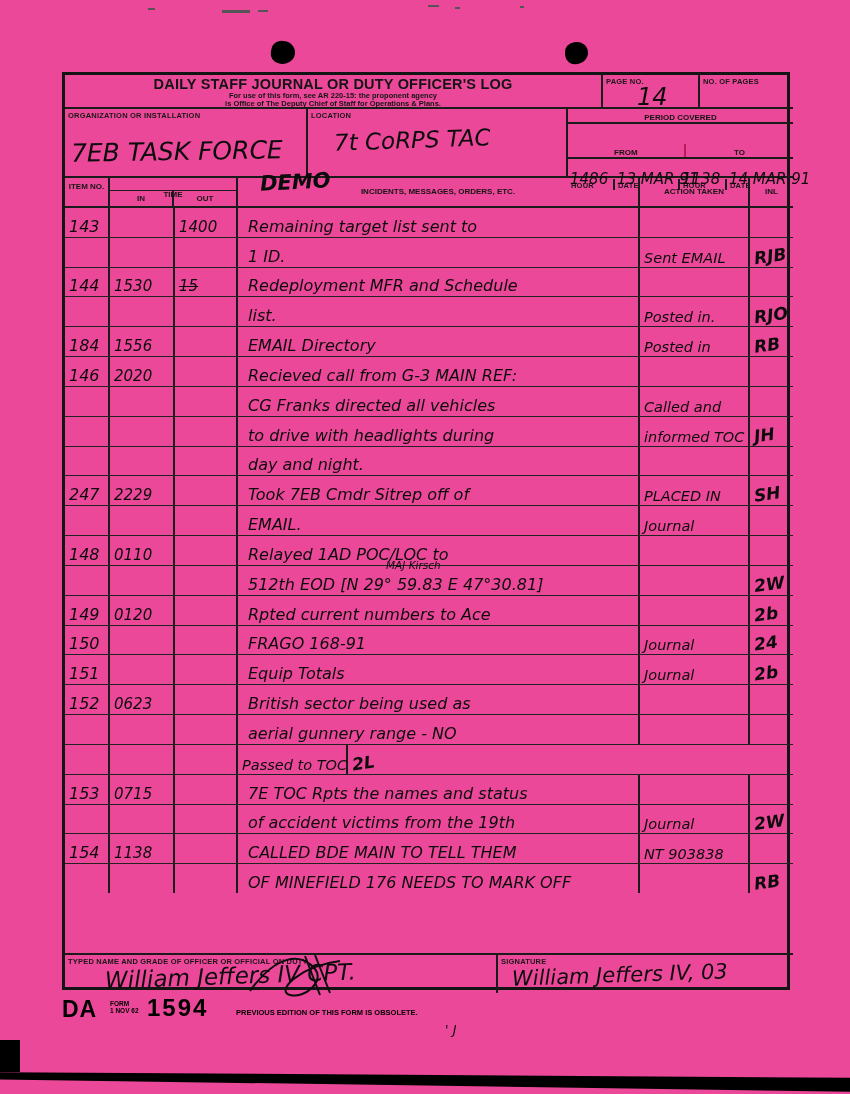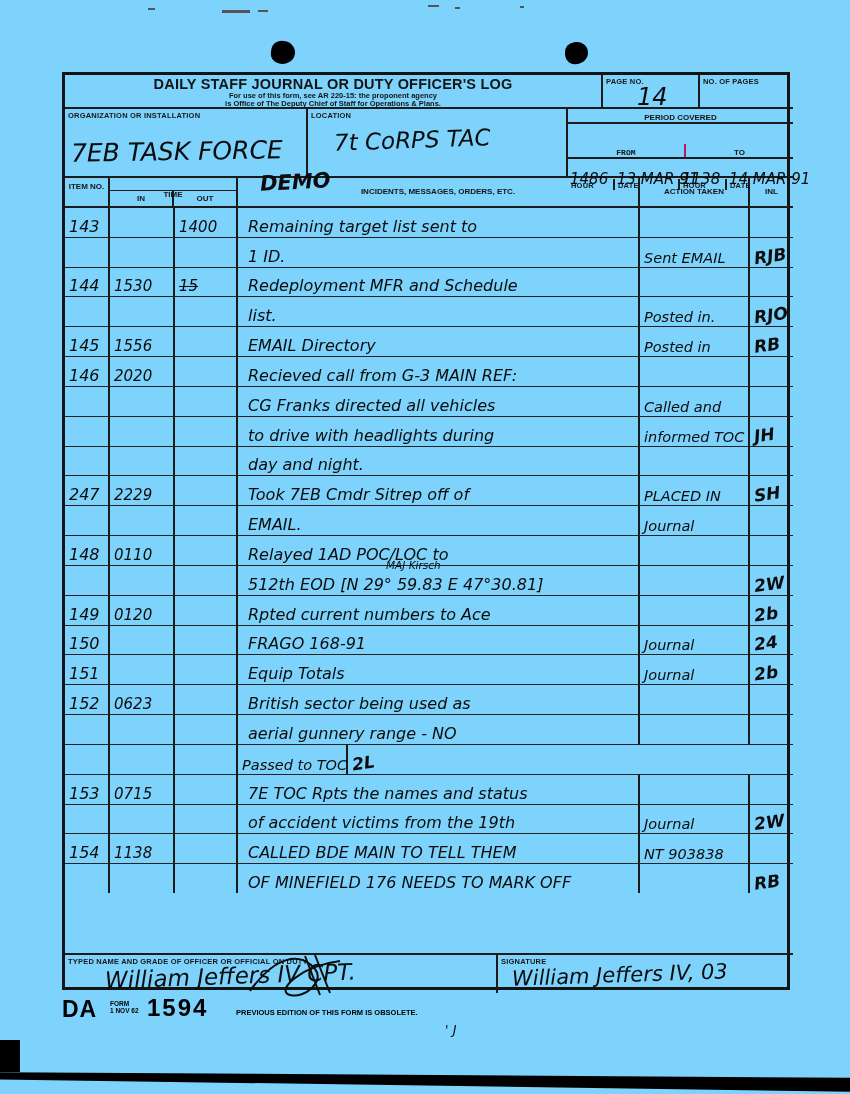--- a/index.html
+++ b/index.html
@@ -1,17 +1,17 @@
 <!DOCTYPE html>
 <html><head>
 <meta charset="utf-8">
 <style>
   * { margin:0; padding:0; box-sizing:border-box; }
   body { background:#ffffff; font-family:"Liberation Sans", sans-serif; }
-  .page { position:relative; width:850px; height:1094px; background:#7dd3fc; overflow:hidden; }
+  .page { position:relative; width:850px; height:1094px; background:#ec4899; overflow:hidden; }
 
   
   .punch { position:absolute; background:#000; border-radius:48% 52% 55% 45%; }
   .dash { position:absolute; background:#555; }
   .bottom-bar { position:absolute; left:0; top:1066px; width:850px; height:28px;
     background:#000; clip-path:polygon(0 22%, 100% 42%, 100% 92%, 0 48%); }
   .corner-blot { position:absolute; left:0; top:1040px; width:20px; height:32px; background:#000; }
 
   
   .form { position:absolute; left:62px; top:72px; width:728px; height:918px;
@@ -34,21 +34,21 @@
   
   .band2 { position:absolute; left:0; top:34px; width:728px; height:69px; display:flex; border-bottom:2px solid #1b1b1b; }
   .org-cell { width:243px; position:relative; }
   .loc-cell { width:260px; position:relative; }
   .org-val { position:absolute; left:6px; top:28px; font-size:25px; white-space:nowrap; transform:rotate(-1deg); }
   .loc-val { position:absolute; left:26px; top:18px; font-size:23px; white-space:nowrap; transform:rotate(-2deg); }
   .period-cell { width:225px; display:flex; flex-direction:column;gap:20px; }
   .period-bar { height:16px; text-align:center; font-size:8px; font-weight:bold; border-bottom:2px solid #1b1b1b; padding-top:4px; }
   .fromto { height:17px; display:flex; border-bottom:2px solid #1b1b1b; }
   .fromto > div { text-align:center; font-size:8px; font-weight:bold; padding-top:4px; }
-  .from-lab { width:124px; border-right:2px solid #be185d;font-family:Liberation Mono, monospace; }
+  .from-lab { width:124px; border-right:2px solid #be185d; }
   .to-lab { width:113px; }
   .hourdate { flex:1; display:flex; }
   .hd-cell { position:relative; }
   .hd-cell .hw { position:absolute; left:2px; bottom:2px; font-size:15px; white-space:nowrap; }
 
   
   .colhead { position:absolute; left:0; top:103px; width:728px; height:30px; display:flex; border-bottom:2px solid #1b1b1b; }
   .ch { font-size:8px; font-weight:bold; text-align:center; }
   .ch-item { width:45px; padding-top:4px; line-height:9px; }
   .ch-time { width:128px; position:relative; }
@@ -263,21 +263,21 @@
           <div class="cell cellline c-act">
             <span class="v hw">Posted in.</span>
           </div>
           <div class="cell c-inl">
             <span class="v hw">RJO</span>
           </div>
         </div>
 
         <div class="trow">
           <div class="cell cellline c-item">
-            <span class="v hw">145</span>
+            <span class="v hw">184</span>
           </div>
           <div class="cell cellline c-in">
             <span class="v hw">1556</span>
           </div>
           <div class="cell cellline c-out">
             <span class="v hw"></span>
           </div>
           <div class="cell cellline c-inc">
             <span class="note hw"></span>
             <span class="v hw">EMAIL Directory</span>

